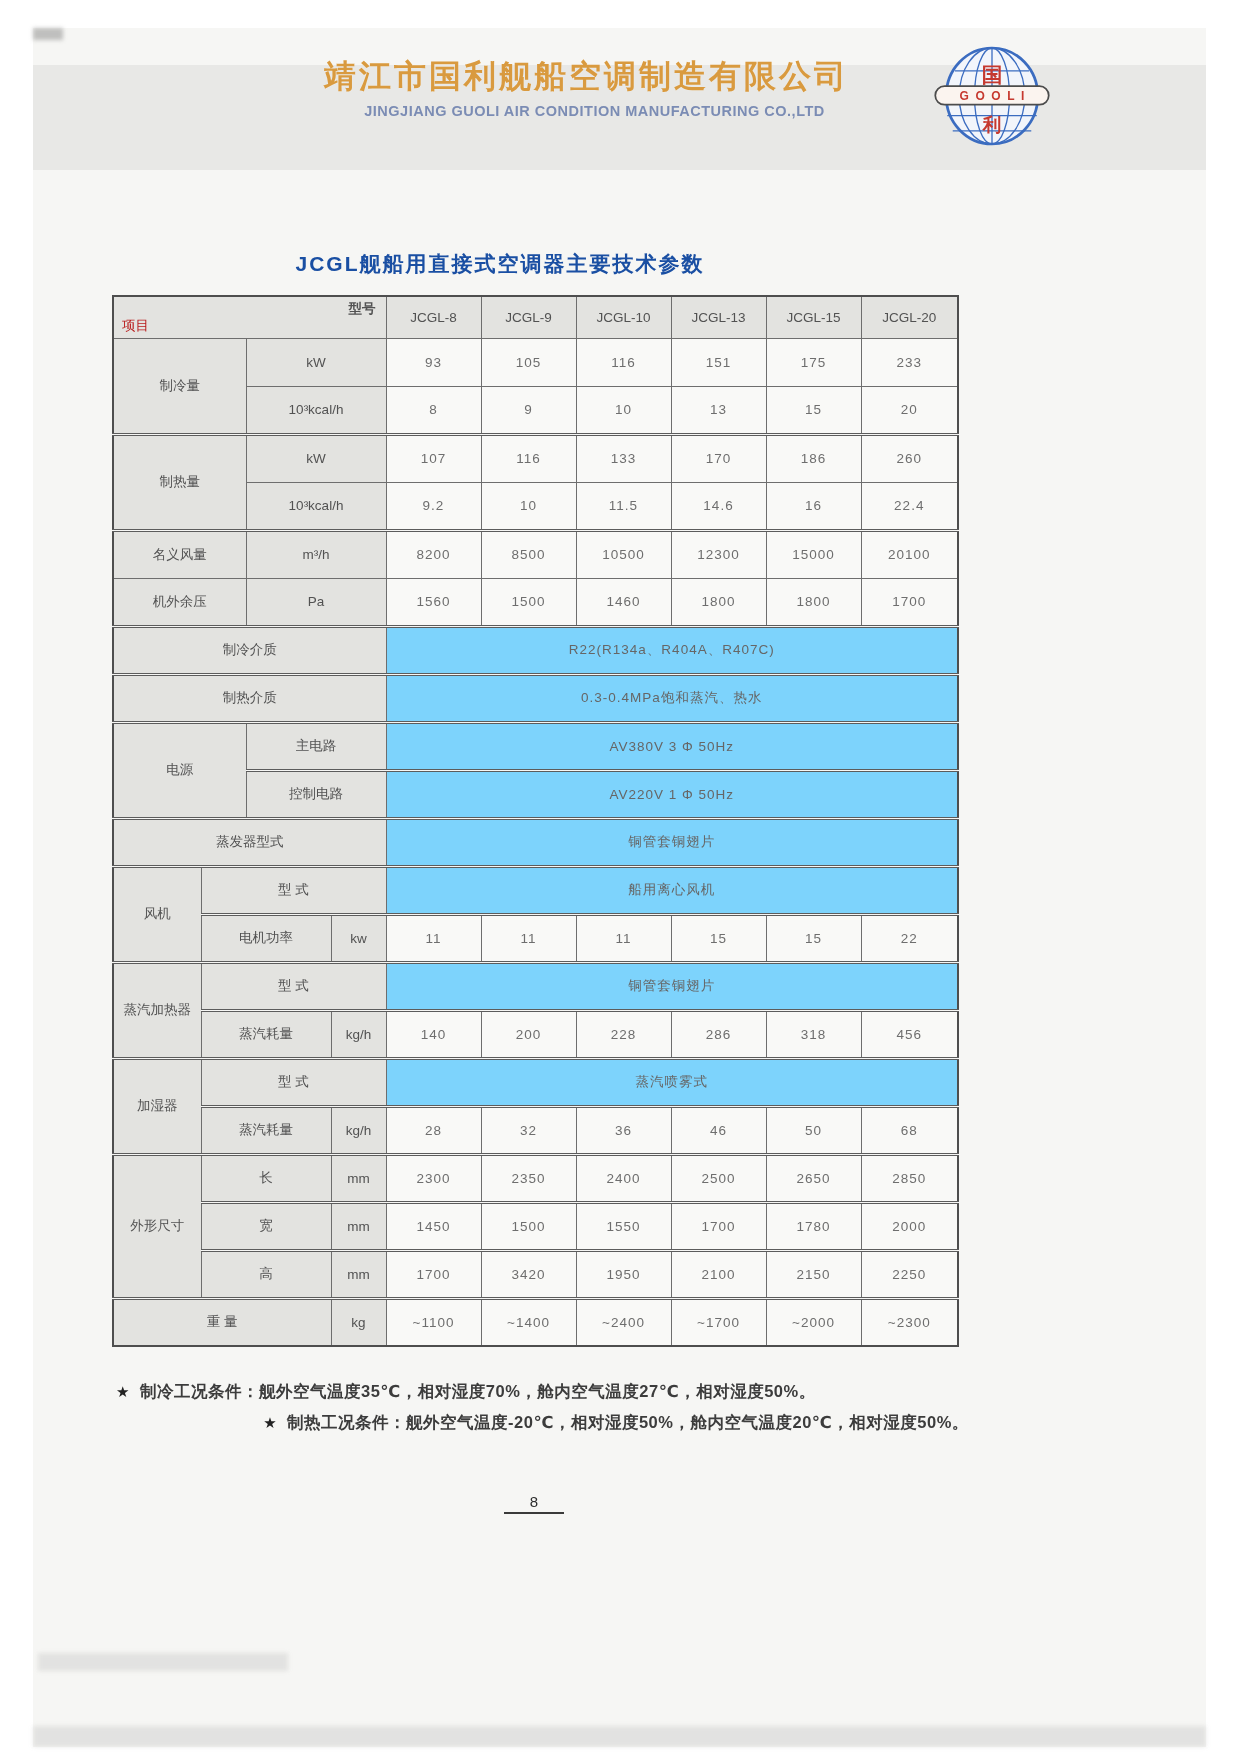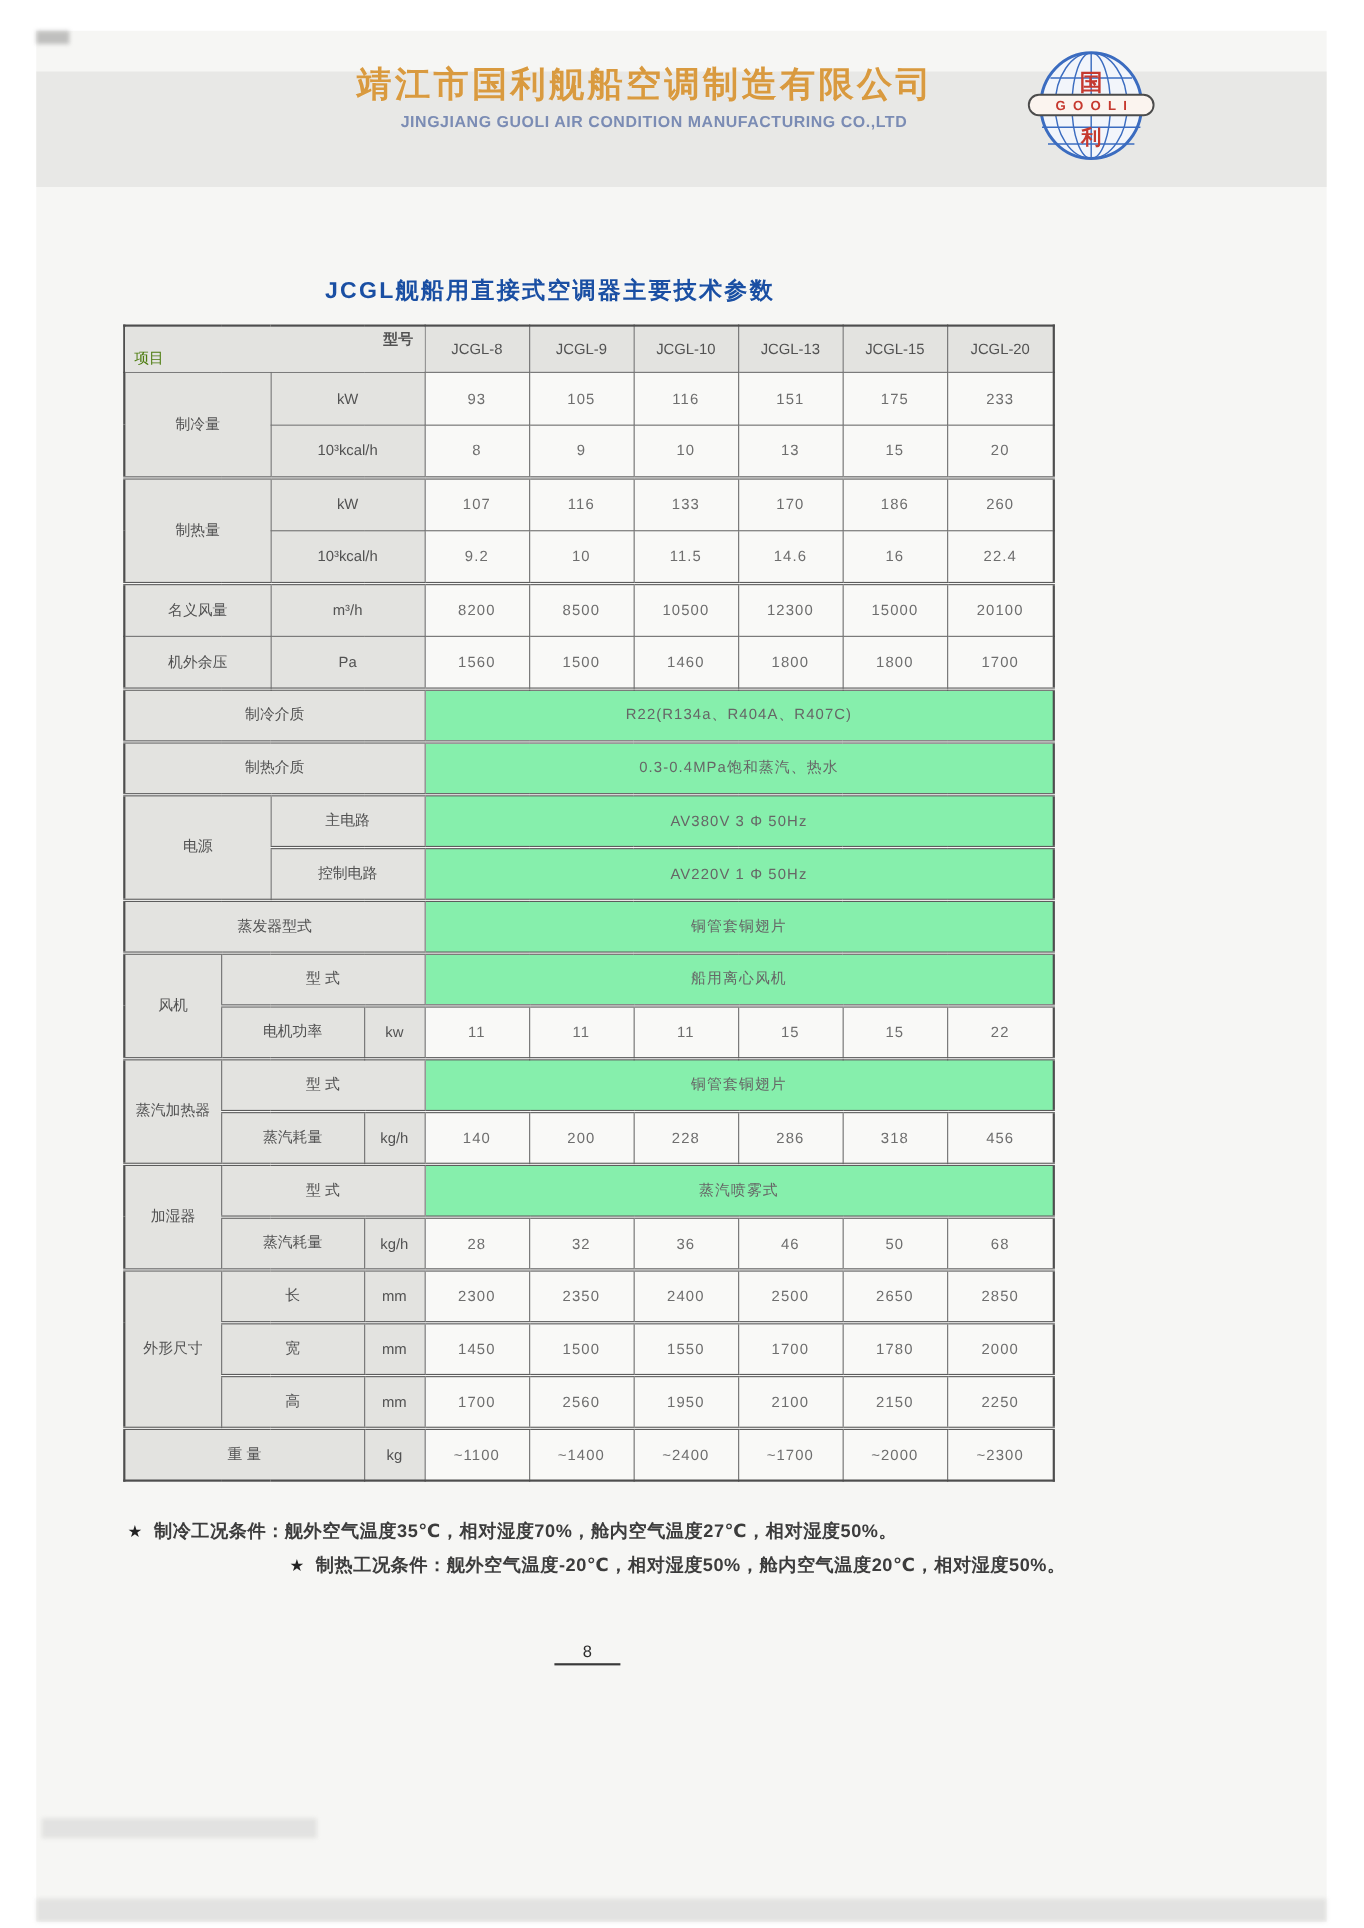--- a/index.html
+++ b/index.html
@@ -20,27 +20,27 @@
 
   table.spec{position:absolute;left:112px;top:295px;width:845px;border-collapse:collapse;
     table-layout:fixed;color:#616161;}
   table.spec{border:2px solid #4e4e4e;}
   table.spec td{border:1px solid #6e6e6e;text-align:center;vertical-align:middle;
     padding:2px 3px;font-size:13.5px;overflow:hidden;}
   table.spec tr{height:48px;}
   table.spec tr.hdr{height:42px;}
   table.spec td.lbl{background:#e3e3e0;color:#525252;}
   table.spec td.val{background:#f9f9f7;color:#6e6e6e;letter-spacing:1px;}
-  table.spec td.merged{background:#86efac;color:#666;letter-spacing:1px;}
+  table.spec td.merged{background:#7dd3fc;color:#666;letter-spacing:1px;}
   table.spec tr.sep td{border-top:3px double #5c5c5c;}
 
   td.corner{position:relative;padding:0;
     background-image:linear-gradient(to top right,rgba(0,0,0,0) calc(50% - 1px),#6e6e6e calc(50% - 1px),#6e6e6e calc(50% + 1px),rgba(0,0,0,0) calc(50% + 1px));}
   .corner-model{position:absolute;top:3px;right:10px;font-size:13.5px;color:#525252;font-weight:bold;}
-  .corner-item{position:absolute;bottom:3px;left:8px;font-size:13.5px;color:#4d7c0f;}
+  .corner-item{position:absolute;bottom:3px;left:8px;font-size:13.5px;color:#b91c1c;}
 
   .footnote{position:absolute;left:116px;width:1000px;font-size:16.5px;font-weight:600;
     color:#3c3c3c;letter-spacing:0.5px;}
   .footnote .star{color:#222;margin-right:10px;font-size:15px;}
   .fn1{top:1381px;} .fn2{top:1412px;text-align:center;}
 
   .page-num{position:absolute;left:504px;top:1493px;width:60px;text-align:center;
     font-size:15px;color:#2e2e2e;border-bottom:2px solid #3a3a3a;padding-bottom:2px;}
 </style>
 </head>
@@ -252,21 +252,21 @@
     <td class="val">1500</td>
     <td class="val">1550</td>
     <td class="val">1700</td>
     <td class="val">1780</td>
     <td class="val">2000</td>
   </tr>
   <tr class="sep">
     <td colspan="2" class="lbl">高</td>
     <td class="lbl">mm</td>
     <td class="val">1700</td>
-    <td class="val">2560</td>
+    <td class="val">3420</td>
     <td class="val">1950</td>
     <td class="val">2100</td>
     <td class="val">2150</td>
     <td class="val">2250</td>
   </tr>
 
   <tr class="sep">
     <td colspan="3" class="lbl">重  量</td>
     <td class="lbl">kg</td>
     <td class="val">~1100</td>

